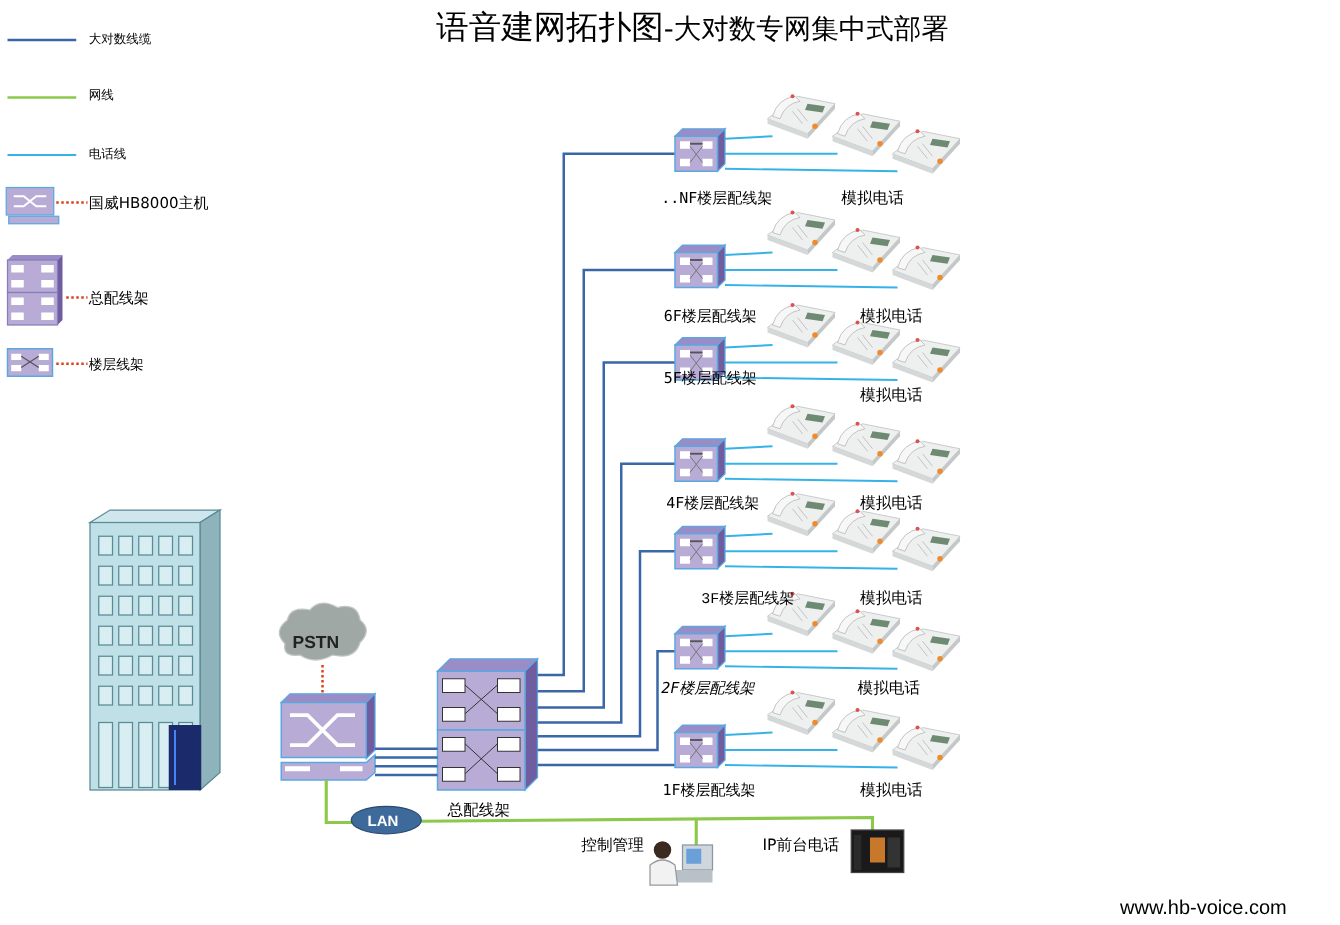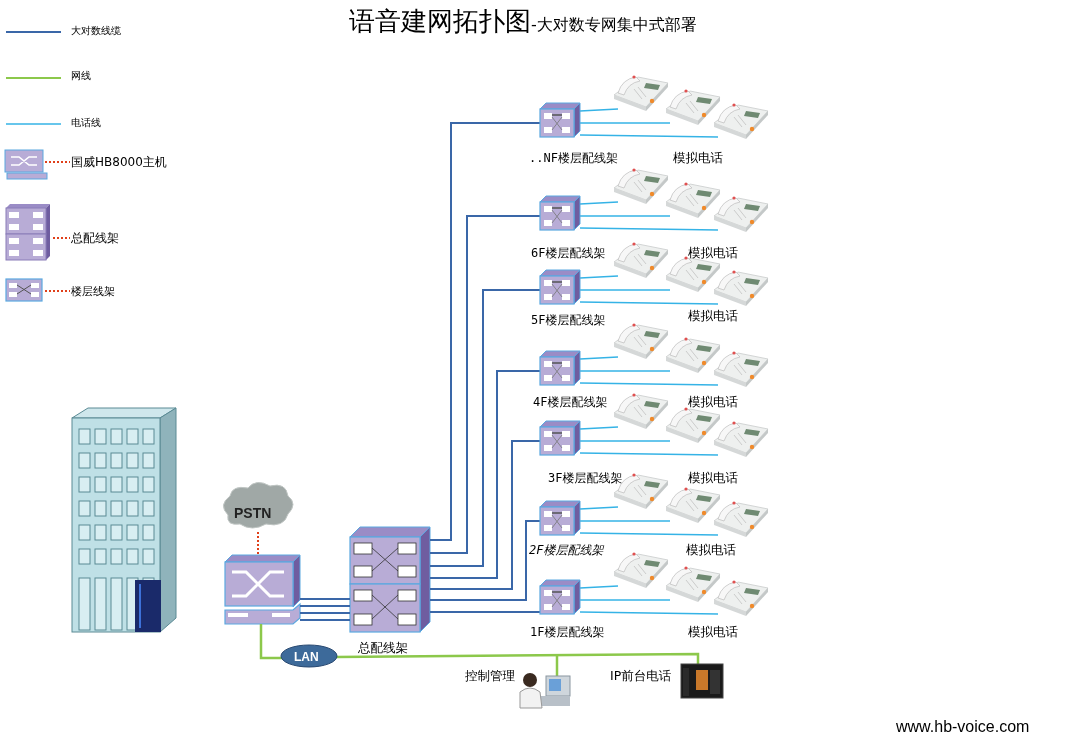--- a/index.html
+++ b/index.html
@@ -1,20 +1,20 @@
 <!DOCTYPE html>
 <html><head>
 <meta charset="utf-8">
 <style>
   html, body { margin: 0; padding: 0; background: #ffffff; }
   body { width: 1072px; height: 740px; position: relative; overflow: hidden;
          font-family: "DejaVu Sans", "Liberation Sans", sans-serif; color: #000; }
   #stage { position: absolute; left: 0; top: 0; }
   .title-main { position: absolute; left: 349px; top: 4px; font-size: 26px; white-space: nowrap; }
-  .title-sub { font-size: 16px; text-align: center; }
+  .title-sub { font-size: 22px; text-align: center; }
   .legend-label { position: absolute; font-size: 10px; white-space: nowrap; }
   .lbl { position: absolute; font-size: 12px; white-space: nowrap; font-family: "DejaVu Sans Mono", "Liberation Mono", monospace; }
   .lbl-cn { position: absolute; font-size: 12.5px; white-space: nowrap; }
   .url { position: absolute; left: 896px; top: 718px; font-size: 16px; font-family: "Liberation Sans", sans-serif; text-align: right; }
   svg text { font-family: "Liberation Sans", sans-serif; }
 </style>
 </head>
 <body>
 
 <svg id="stage" width="1072" height="740" viewBox="0 0 1072 740">
@@ -284,25 +284,25 @@
 
 <div class="lbl-cn" style="left:358px;top:640px">总配线架</div>
 <div class="lbl-cn" style="left:465px;top:668px">控制管理</div>
 <div class="lbl-cn" style="left:610px;top:668px">IP前台电话</div>
 
 <div id="floor-labels">
     <div class="lbl" style="left: 529px; top: 150px;">..NF楼层配线架</div>
     <div class="lbl-cn" style="left: 673px; top: 150px;">模拟电话</div>
     <div class="lbl" style="left: 531px; top: 245px;">6F楼层配线架</div>
     <div class="lbl-cn" style="left: 688px; top: 245px;">模拟电话</div>
-    <div class="lbl" style="left: 531px; top: 312px; text-align: center;">5F楼层配线架</div>
+    <div class="lbl" style="left: 531px; top: 294px; text-align: center;">5F楼层配线架</div>
     <div class="lbl-cn" style="left: 688px; top: 308px;">模拟电话</div>
     <div class="lbl" style="left: 533px; top: 394px; text-align: center;">4F楼层配线架</div>
     <div class="lbl-cn" style="left: 688px; top: 394px;">模拟电话</div>
-    <div class="lbl" style="left: 548px; top: 470px;">3F楼层配线架</div>
+    <div class="lbl" style="left: 561px; top: 470px; font-family: Liberation Mono, monospace;">3F楼层配线架</div>
     <div class="lbl-cn" style="left: 688px; top: 470px;">模拟电话</div>
     <div class="lbl" style="left: 529px; top: 542px; font-style: italic;">2F楼层配线架</div>
     <div class="lbl-cn" style="left: 686px; top: 542px;">模拟电话</div>
     <div class="lbl" style="left: 530px; top: 624px; text-align: right;">1F楼层配线架</div>
     <div class="lbl-cn" style="left: 688px; top: 624px;">模拟电话</div>
   </div>
 
 <div class="url">www.hb-voice.com</div>
 
 </body></html>

